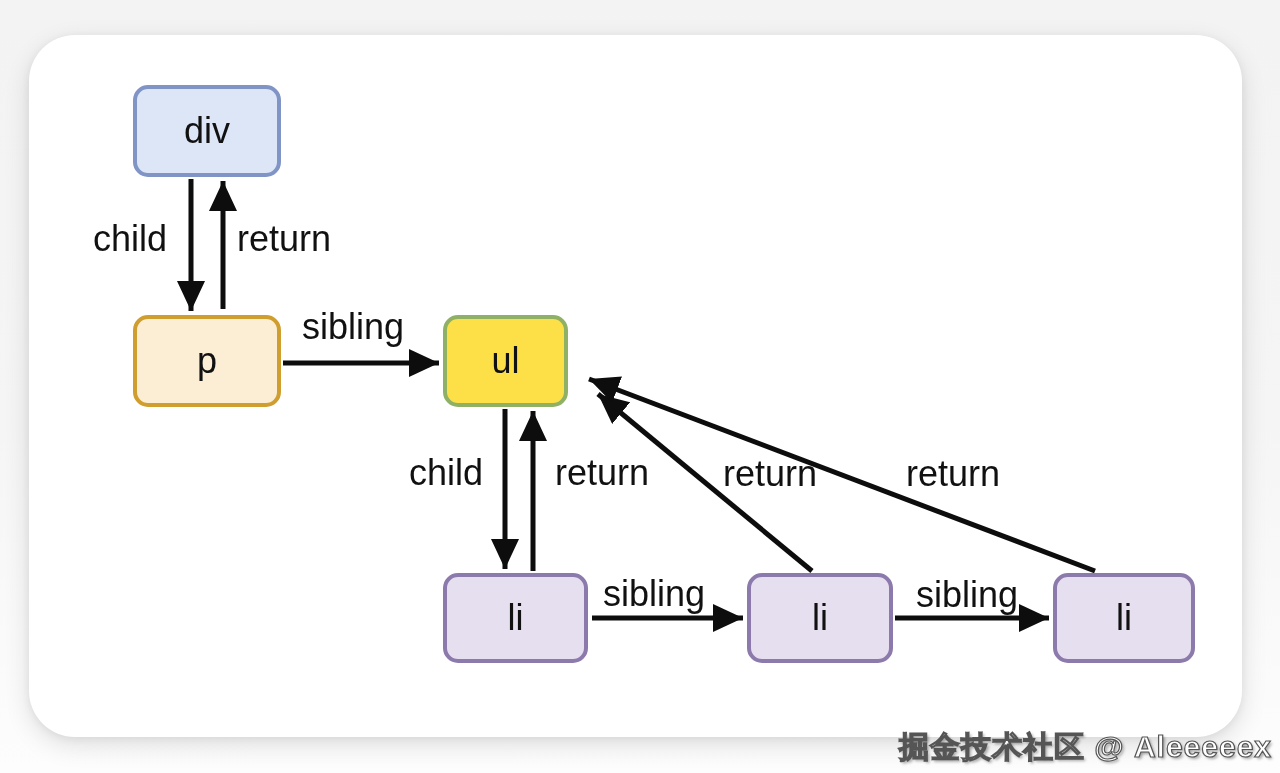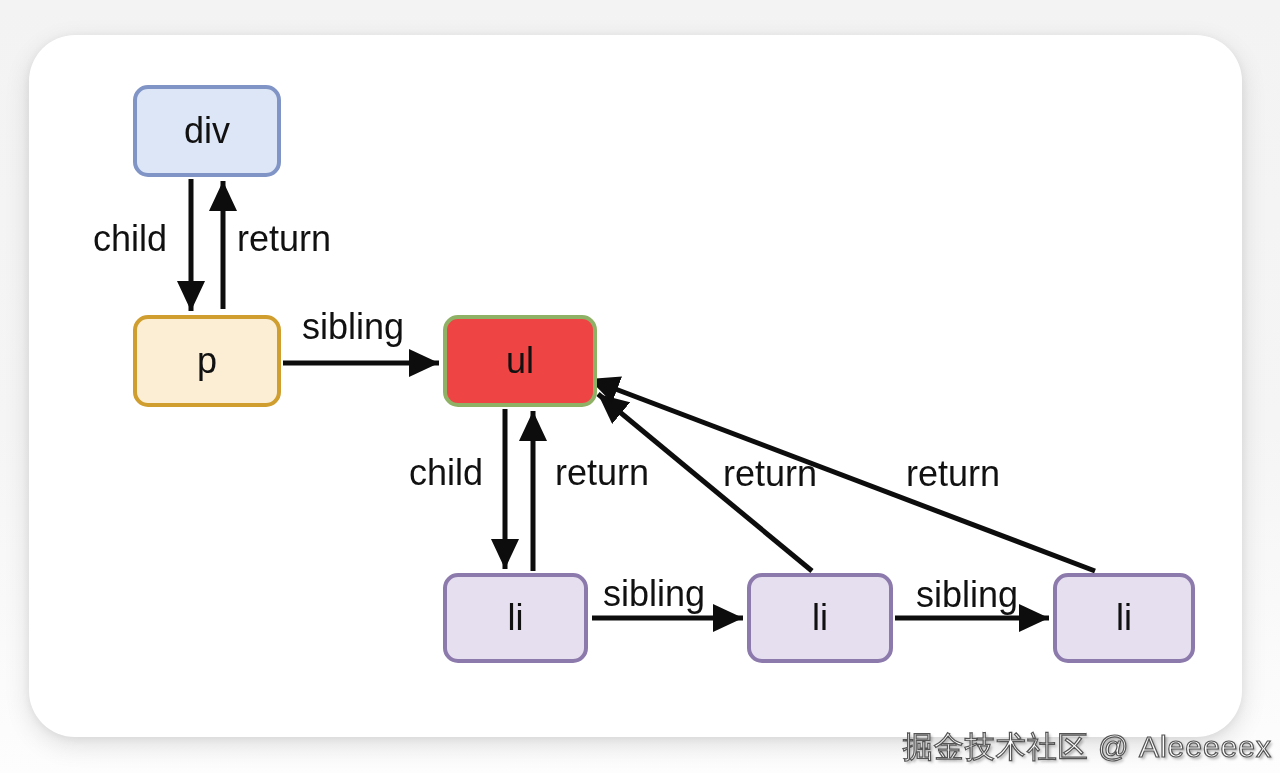--- a/index.html
+++ b/index.html
@@ -53,21 +53,21 @@
     transform:translate(-50%,-50%);
     font-size:36px;
     color:var(--label-text);
     white-space:nowrap;
     line-height:1;
   }
   .watermark{
     position:absolute;
     top:727px;right:8px;
     font-size:30px;
-    font-weight:400;
+    font-weight:700;
     letter-spacing:1px;
     color:#ffffff;
     -webkit-text-stroke:1.2px #555555;
     text-shadow:2px 2px 3px rgba(0,0,0,.35);
     white-space:nowrap;
   }
 </style>
 </head>
 <body>
 
@@ -91,21 +91,21 @@
     <line x1="592" y1="618" x2="743" y2="618" marker-end="url(#ah)"></line>
     <line x1="895" y1="618" x2="1049" y2="618" marker-end="url(#ah)"></line>
   </svg>
 
   <div class="node" style="left: 133px; top: 85px; width: 148px; height: 92px; background: rgb(220, 230, 247); border-color: rgb(128, 148, 198);">
     <span class="node-label">div</span>
   </div>
   <div class="node" style="left: 133px; top: 315px; width: 148px; height: 92px; background: rgb(251, 238, 213); border-color: rgb(207, 158, 47);">
     <span class="node-label">p</span>
   </div>
-  <div class="node" style="left: 443px; top: 315px; width: 154px; height: 92px; background: #ef4444; border-color: rgb(143, 177, 102);">
+  <div class="node" style="left: 443px; top: 315px; width: 125px; height: 92px; background: #fde047; border-color: rgb(143, 177, 102);">
     <span class="node-label">ul</span>
   </div>
   <div class="node" style="left: 443px; top: 573px; width: 145px; height: 90px; background: rgb(230, 223, 240); border-color: rgb(141, 122, 172);">
     <span class="node-label">li</span>
   </div>
   <div class="node" style="left: 747px; top: 573px; width: 146px; height: 90px; background: rgb(230, 223, 240); border-color: rgb(141, 122, 172);">
     <span class="node-label">li</span>
   </div>
   <div class="node" style="left: 1053px; top: 573px; width: 142px; height: 90px; background: rgb(230, 223, 240); border-color: rgb(141, 122, 172);">
     <span class="node-label">li</span>

